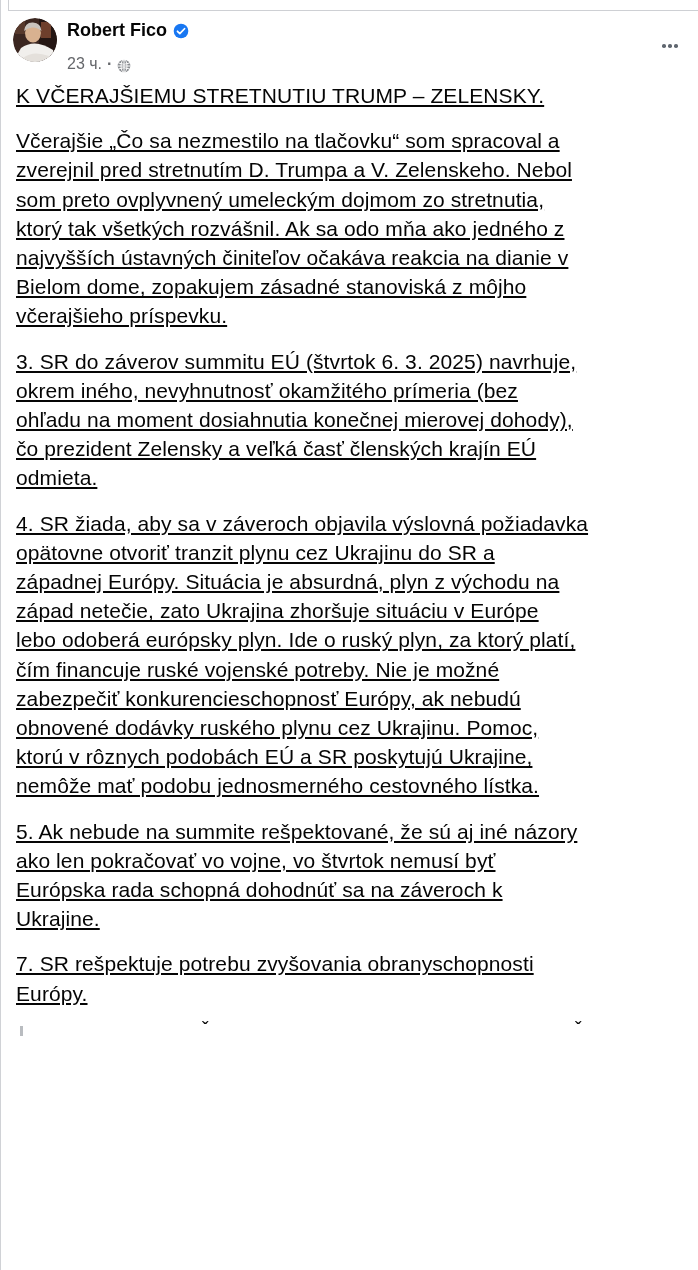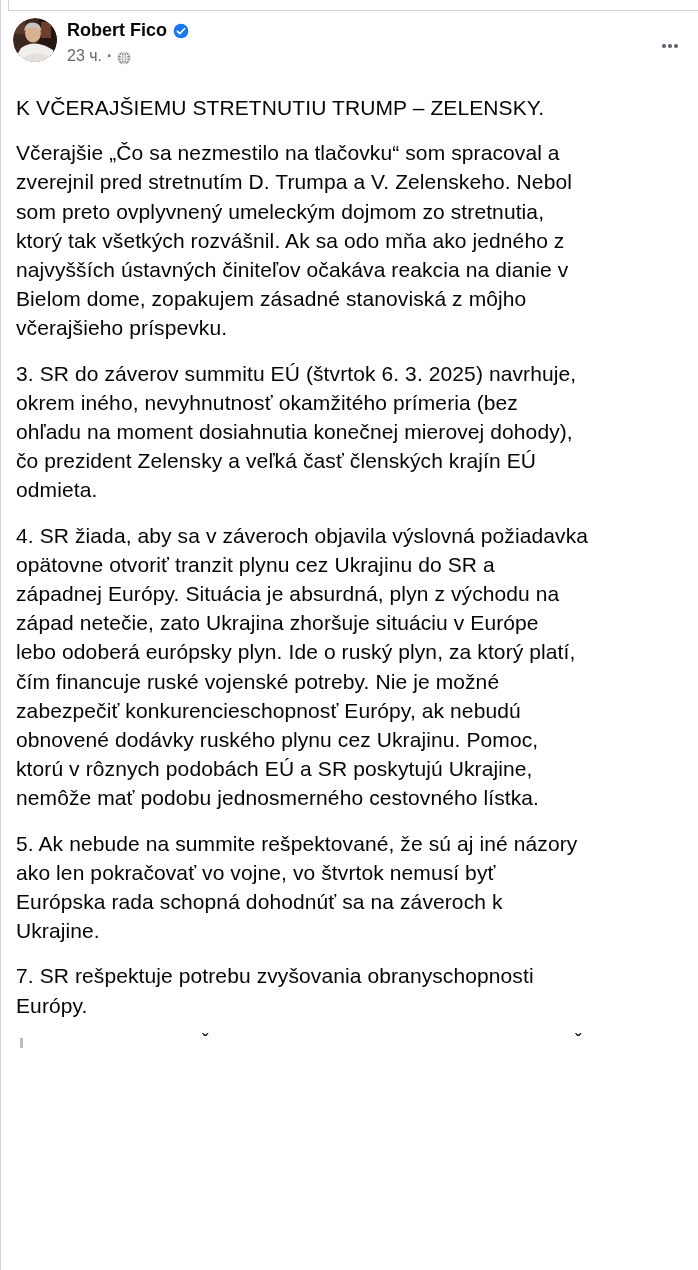--- a/index.html
+++ b/index.html
@@ -20,29 +20,29 @@
   .post-header { position:absolute; top:18px; left:13px; right:27px; display:flex; align-items:flex-start; }
   .avatar {
     width:44px; height:44px; border-radius:50%; overflow:hidden; flex:0 0 44px;
     box-shadow:0 0 0 1px rgba(0,0,0,.08) inset; cursor:pointer;
   }
   .avatar svg { display:block; }
   .header-text { margin-left:10px; padding-top:1px; }
   .name-row { display:flex; align-items:center; gap:6px; }
   .author-name { font-size:18px; font-weight:bold; color:#050505; line-height:23px; cursor:pointer; }
   .badge { width:16px; height:16px; display:inline-block; }
-  .time-row { display:flex; align-items:center; gap:5px; margin-top:4px; color:#65676b; font-size:16px; line-height:20px; }
+  .time-row { display:flex; align-items:center; gap:5px; margin-top:12px; color:#65676b; font-size:16px; line-height:20px; }
   .time-sep { font-weight:bold; }
   .globe { width:14px; height:14px; display:inline-block; margin-top:1px; }
   .menu-dots { position:absolute; right:18px; top:38px; display:flex; gap:2.5px; padding:6px 2px; cursor:pointer; }
   .menu-dots i { width:3.6px; height:3.6px; border-radius:50%; background:#606770; display:block; }
 
   
   .post-text { position:absolute; top:81px; left:16px; width:680px; font-size:21px; line-height:29.2px; }
-  .post-text p { margin:12px 0 16px 0; white-space:pre; letter-spacing:.1px; }
+  .post-text p { margin:0 0 16px 0; white-space:pre; letter-spacing:.1px;text-decoration:underline; }
 
   
   .clipped-line { position:relative; height:29px; }
   .clipped-bar { position:absolute; left:4px; top:2px; width:3px; height:10px; background:#b9bcc0; }
   .clipped-caron { position:absolute; top:-9px; font-size:20px; color:#050505; }
   .clipped-caron.c1 { left:186px; }
   .clipped-caron.c2 { left:559px; }
 </style>
 </head>
 <body>

